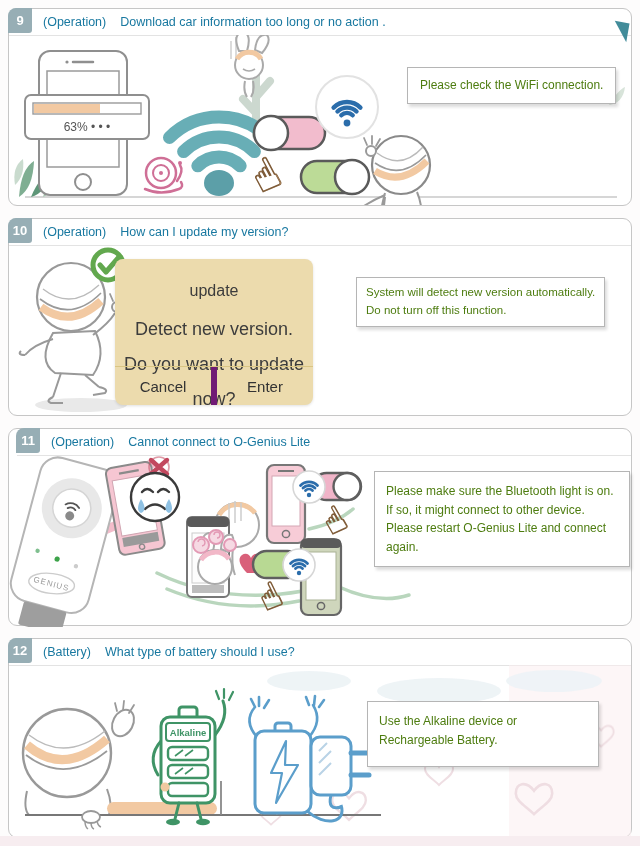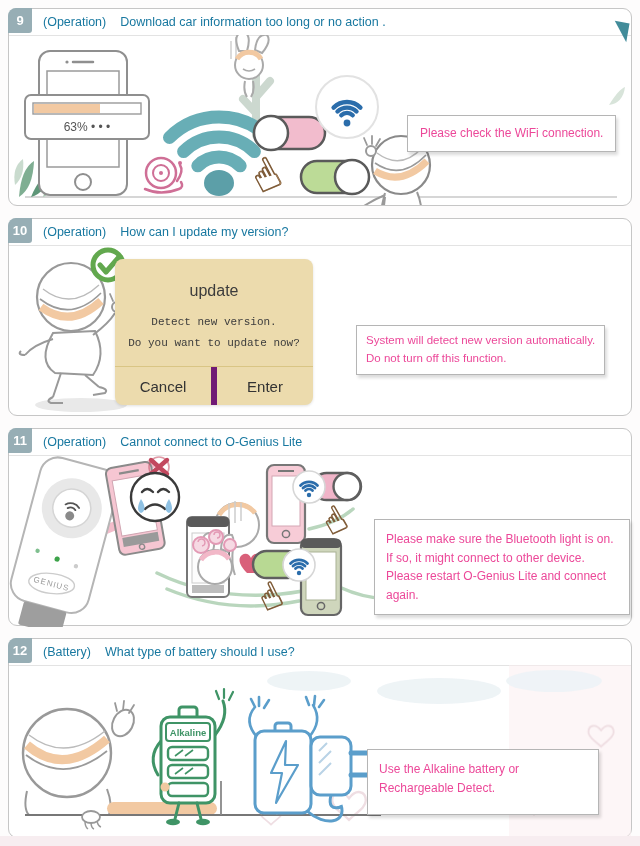--- a/index.html
+++ b/index.html
@@ -26,31 +26,31 @@
   .hdr-text .ttl{margin-left:14px;}
   .corner-accent{
     position:absolute;right:3px;top:13px;width:0;height:0;
     border-left:15px solid transparent;border-top:19px solid #2e7f8f;
     transform:rotate(10deg);opacity:.9;
   }
   .art{position:absolute;left:0;display:block;}
   .callout{
     position:absolute;background:#ffffff;border:1px solid #b5b5b5;
     box-shadow:2px 3px 3px rgba(0,0,0,.14);
-    color:#ec4899;font-size:12px;line-height:1.55;box-sizing:border-box;margin-top:48px;
+    color:#4d7c0f;font-size:12px;line-height:1.55;box-sizing:border-box;
   }
   .callout.one-line{white-space:nowrap;padding:8px 12px;}
   .callout.two-line{white-space:nowrap;padding:6px 9px;font-size:11.5px;}
   .callout.wrap{padding:10px 11px;}
   .dialog{
     position:absolute;background:#ecdbad;border-radius:8px;
     box-shadow:0 1px 3px rgba(0,0,0,.12);box-sizing:border-box;
   }
   .d-title{text-align:center;font-size:16px;color:#3c3c3c;padding-top:15px;margin-top:8px;}
-  .d-body{text-align:center;font-size:11px;color:#3c3c3c;line-height:1.95;margin-top:12px;font-family:Liberation Mono, monospace;}
+  .d-body{text-align:center;font-size:18px;color:#3c3c3c;line-height:1.95;margin-top:12px;}
   .d-btns{position:absolute;bottom:0;left:0;right:0;height:38px;
     border-top:1px solid #d9c584;display:flex;}
   .d-btn{flex:1;display:flex;align-items:center;justify-content:center;
     font-size:15px;color:#333;cursor:default;}
   .d-btn + .d-btn{border-left:6px solid #701a75;}
   svg text{font-family:"Liberation Sans","DejaVu Sans",sans-serif;}
 </style>
 </head>
 <body>
 
@@ -198,21 +198,21 @@
       <div class="d-btn">Enter</div>
     </div>
   </div>
 
   <div class="callout two-line" style="left:347px;top:58px;">
     <div>System will detect new version automatically.</div>
     <div>Do not turn off this function.</div>
   </div>
 </div>
 
-<div class="panel" style="top:428px;height:198px;">
+<div class="panel" style="top:428px;height:198px;padding-left:8px;">
   <div class="hdr">
     <div class="badge">11</div>
     <div class="hdr-text">
       <span class="cat">(Operation)</span>
       <span class="ttl">Cannot connect to O-Genius Lite</span>
     </div>
   </div>
 
   <svg class="art" style="top:26px;" width="622" height="172" viewBox="0 0 622 172">
 
@@ -404,16 +404,16 @@
       <g transform="translate(302,72)">
         <rect x="0" y="0" width="40" height="58" rx="9" fill="#ffffff" stroke="#5b9ecb" stroke-width="3"></rect>
         <path d="M8 14 l8 -8 M8 26 l12 -12 M8 38 l12 -12" stroke="#b9d3e6" stroke-width="2"></path>
         <line x1="40" y1="16" x2="58" y2="16" stroke="#5b9ecb" stroke-width="5" stroke-linecap="round"></line>
         <line x1="40" y1="38" x2="58" y2="38" stroke="#5b9ecb" stroke-width="5" stroke-linecap="round"></line>
         <path d="M20 58 q-4 16 10 12" stroke="#5b9ecb" stroke-width="3" fill="none"></path>
       </g>
     </g>
   </svg>
 
-  <div class="callout wrap" style="left:358px;top:62px;width:232px;height:66px;">Use the Alkaline battery or Rechargeable Detect.</div>
+  <div class="callout wrap" style="left:358px;top:62px;width:232px;height:66px;">Use the Alkaline device or Rechargeable Battery.</div>
 </div>
 
 <div class="page-tint"></div>
 
 </body></html>

